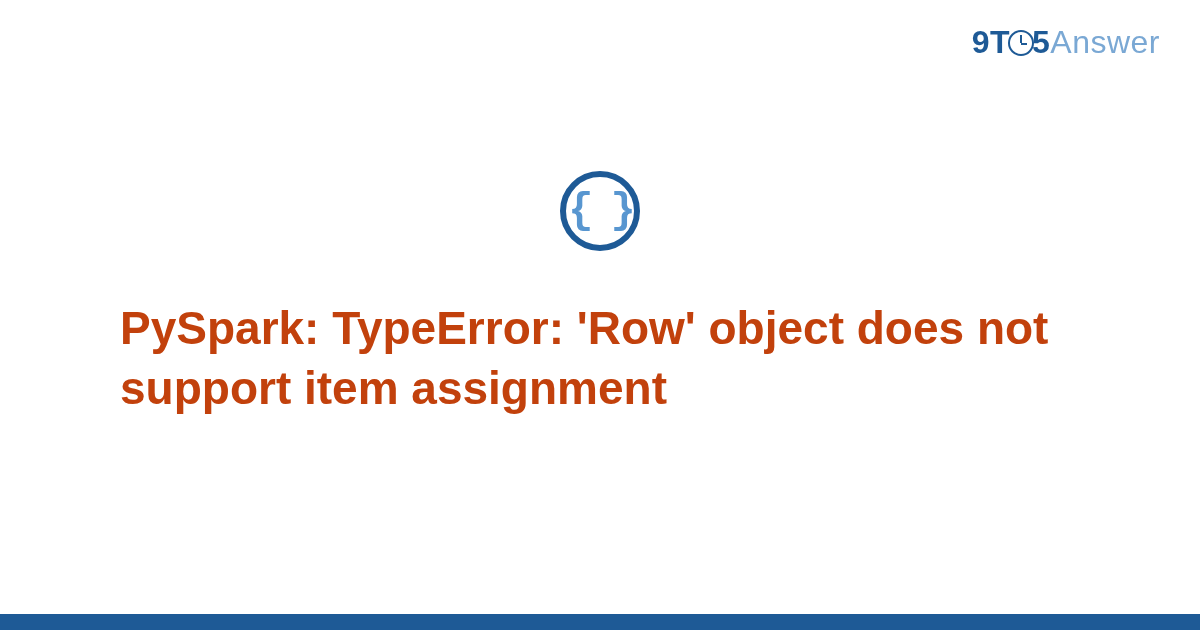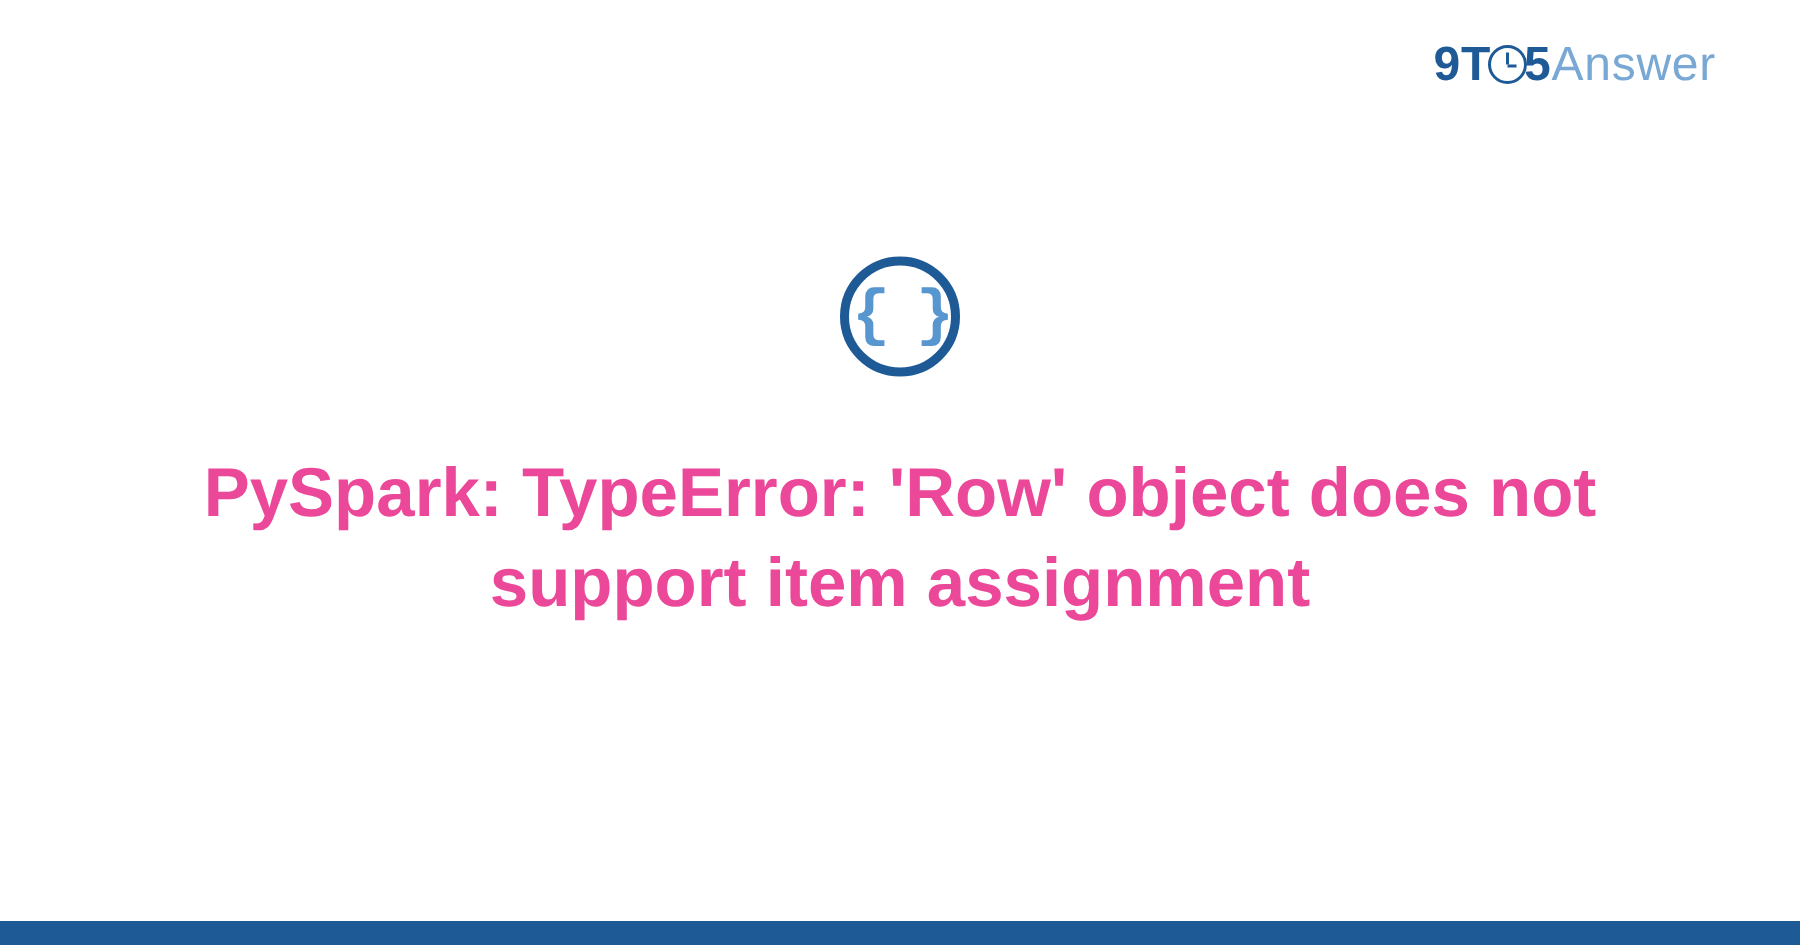--- a/index.html
+++ b/index.html
@@ -11,21 +11,21 @@
       width: 1200px;
       height: 630px;
       background: #ffffff;
       font-family: Arial, Helvetica, sans-serif;
       position: relative;
       overflow: hidden;
     }
     .logo {
       position: absolute;
       top: 24px;
-      right: 56px;
+      right: 40px;
       font-size: 32px;
       font-weight: 500;
       letter-spacing: 0.5px;
     }
     .logo .part1 {
       color: #1e5a96;
       font-weight: 600;
     }
     .logo .clock {
       display: inline-flex;
@@ -93,22 +93,21 @@
       font-size: 42px;
       font-weight: bold;
       color: #5896d0;
       font-family: 'Courier New', monospace;
       line-height: 1;
       letter-spacing: -4px;
     }
     .title {
       font-size: 46px;
       font-weight: bold;
-      color: #ec4899;
-      text-align: center;
+      color: #c2410c;
       line-height: 1.3;
       max-width: 960px;
     }
     .footer-bar {
       position: absolute;
       bottom: 0;
       left: 0;
       width: 100%;
       height: 16px;
       background: #1e5a96;

